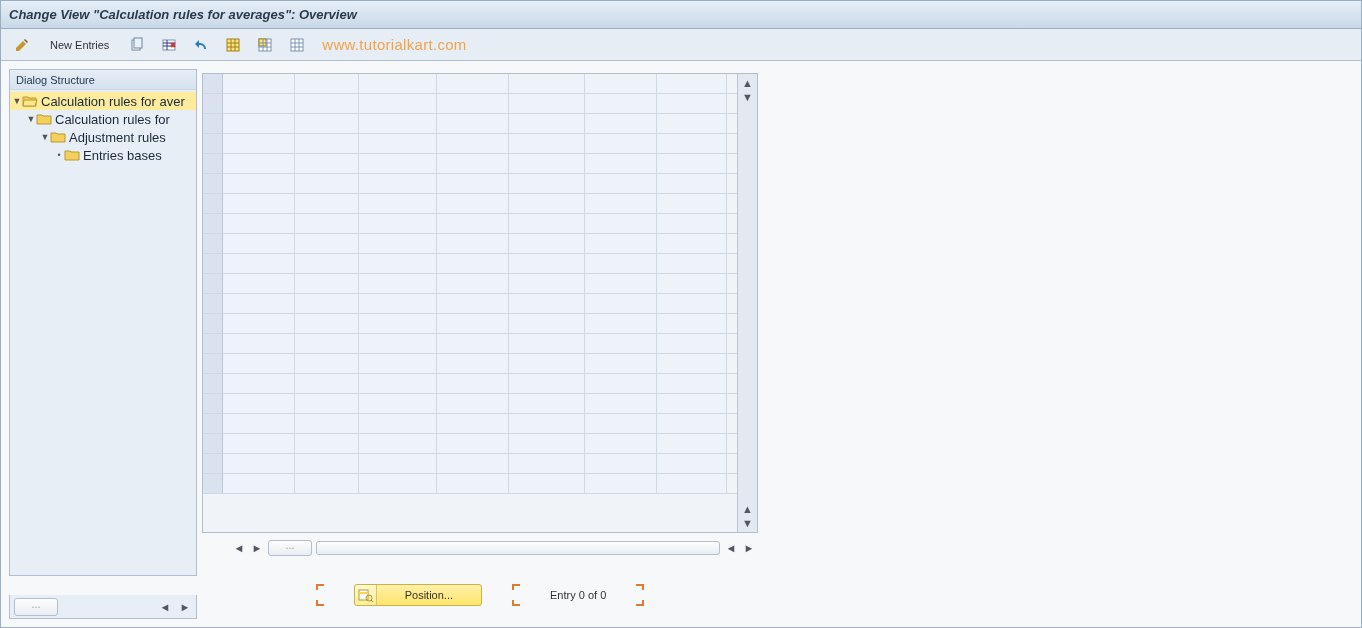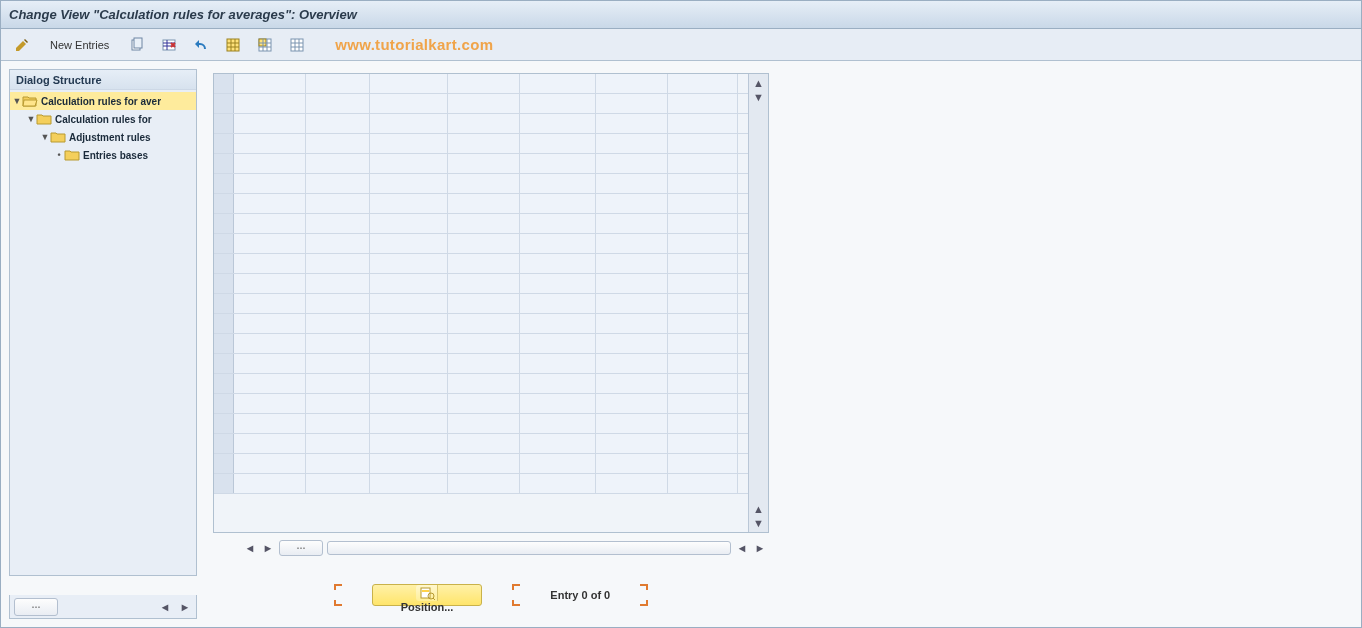--- a/index.html
+++ b/index.html
@@ -20,46 +20,46 @@
       background: #e7edf5; border-bottom: 1px solid #b0c0d0;
     }
     .tb-btn {
       height: 22px; min-width: 22px; padding: 0 4px; display: flex; align-items: center; justify-content: center;
       background: transparent; border: 1px solid transparent; border-radius: 2px;
       cursor: pointer;
     }
     .tb-label { font-size: 11px; color: #333; }
     svg.icon { width: 16px; height: 16px; display: block; }
     .watermark {
-      font-size: 15px; font-weight: bold; color: #f0a44a; margin-left: 19px;
+      font-size: 15px; font-weight: normal; color: #f0a44a; margin-left: 6px;
       letter-spacing: .3px; font-family: Arial, sans-serif;
     }
     
     
     .content-area { position: absolute; top: 60px; left: 0; right: 0; bottom: 0; padding: 8px; }
-    .layout { display: flex; gap: 16px; height: 550px; font-weight: bold; }
+    .layout { display: flex; gap: 5px; height: 550px; }
     
     
     .sidebar { width: 188px; min-width: 188px; display: flex; flex-direction: column; }
     .sidebar-panel {
       flex: 0 0 auto; height: 507px; border: 1px solid #b0c0d0; background: #e8eef6;
       overflow: hidden;
     }
     .sidebar-header {
       height: 20px; display: flex; align-items: center; padding: 0 6px;
       background: linear-gradient(#e6eef7, #d7e2ee);
       font-size: 11px; color: #243a52; border-bottom: 1px solid #cdd8e6;
     }
     .tree { padding: 2px 0; }
     .tree-row { display: flex; align-items: center; height: 18px; padding: 0 2px; cursor: default; white-space: nowrap; }
     .tree-row.selected { background: #feeb9c; }
     .tree-indent { display:inline-block; width: 14px; height: 18px; }
     .tree-caret { width: 10px; text-align: center; color: #555; font-size: 9px; display:inline-block; }
     .tree-icon { width: 16px; height: 14px; display:inline-block; margin-right: 3px; }
-    .tree-label { font-size: 10px; color: #1a2a3a; overflow: hidden; text-overflow: ellipsis; }
+    .tree-label { font-size: 13px; color: #1a2a3a; overflow: hidden; text-overflow: ellipsis; }
     
     .sidebar-gap { flex: 1; }
     .sidebar-bottom {
       height: 24px; display: flex; align-items: center; gap: 6px; padding: 0 4px;
       border: 1px solid #b0c0d0; border-top: none; background: #e8eef6;
     }
     .mini-btn {
       width: 44px; height: 18px; border: 1px solid #b3bfcf; border-radius: 3px;
       background: linear-gradient(#fdfdfd, #e9edf3);
       display:flex; align-items:center; justify-content:center; cursor: pointer;
@@ -111,21 +111,21 @@
     .hs-mini { width:44px; height:16px; border:1px solid #b3bfcf; border-radius:3px; background: linear-gradient(#fdfdfd, #e9edf3); display:flex; align-items:center; justify-content:center; font-size:9px; color:#777; }
     
     
     .footer-row {
       position: absolute; left: 0; top: 510px; width: 556px; height: 32px;
       display:flex; align-items:center; justify-content:center; gap: 30px;
     }
     .position-btn {
       display:flex; align-items:center; height: 22px;
       background: linear-gradient(#fff1a8, #ffe56b);
-      border: 1px solid #c9b24a; border-radius: 3px; cursor:pointer;flex-direction:column;
+      border: 1px solid #c9b24a; border-radius: 3px; cursor:pointer;
     }
     .position-btn .pb-ico {
       width: 22px; height: 20px; display:flex; align-items:center; justify-content:center;
       border-right: 1px solid #d9c66a; background: linear-gradient(#fff7cf, #ffef98);
       border-radius: 3px 0 0 3px;
     }
     .position-btn .pb-text { padding: 0 28px; font-size: 11px; color: #333; }
     .bracket { width:8px; flex:none; display:flex; flex-direction:column; justify-content:space-between; height:22px; }
     .bracket .b-top, .bracket .b-bot { height: 6px; border-left: 2px solid #e07a30; }
     .bracket.right .b-top, .bracket.right .b-bot { border-left:none; border-right: 2px solid #e07a30; }

